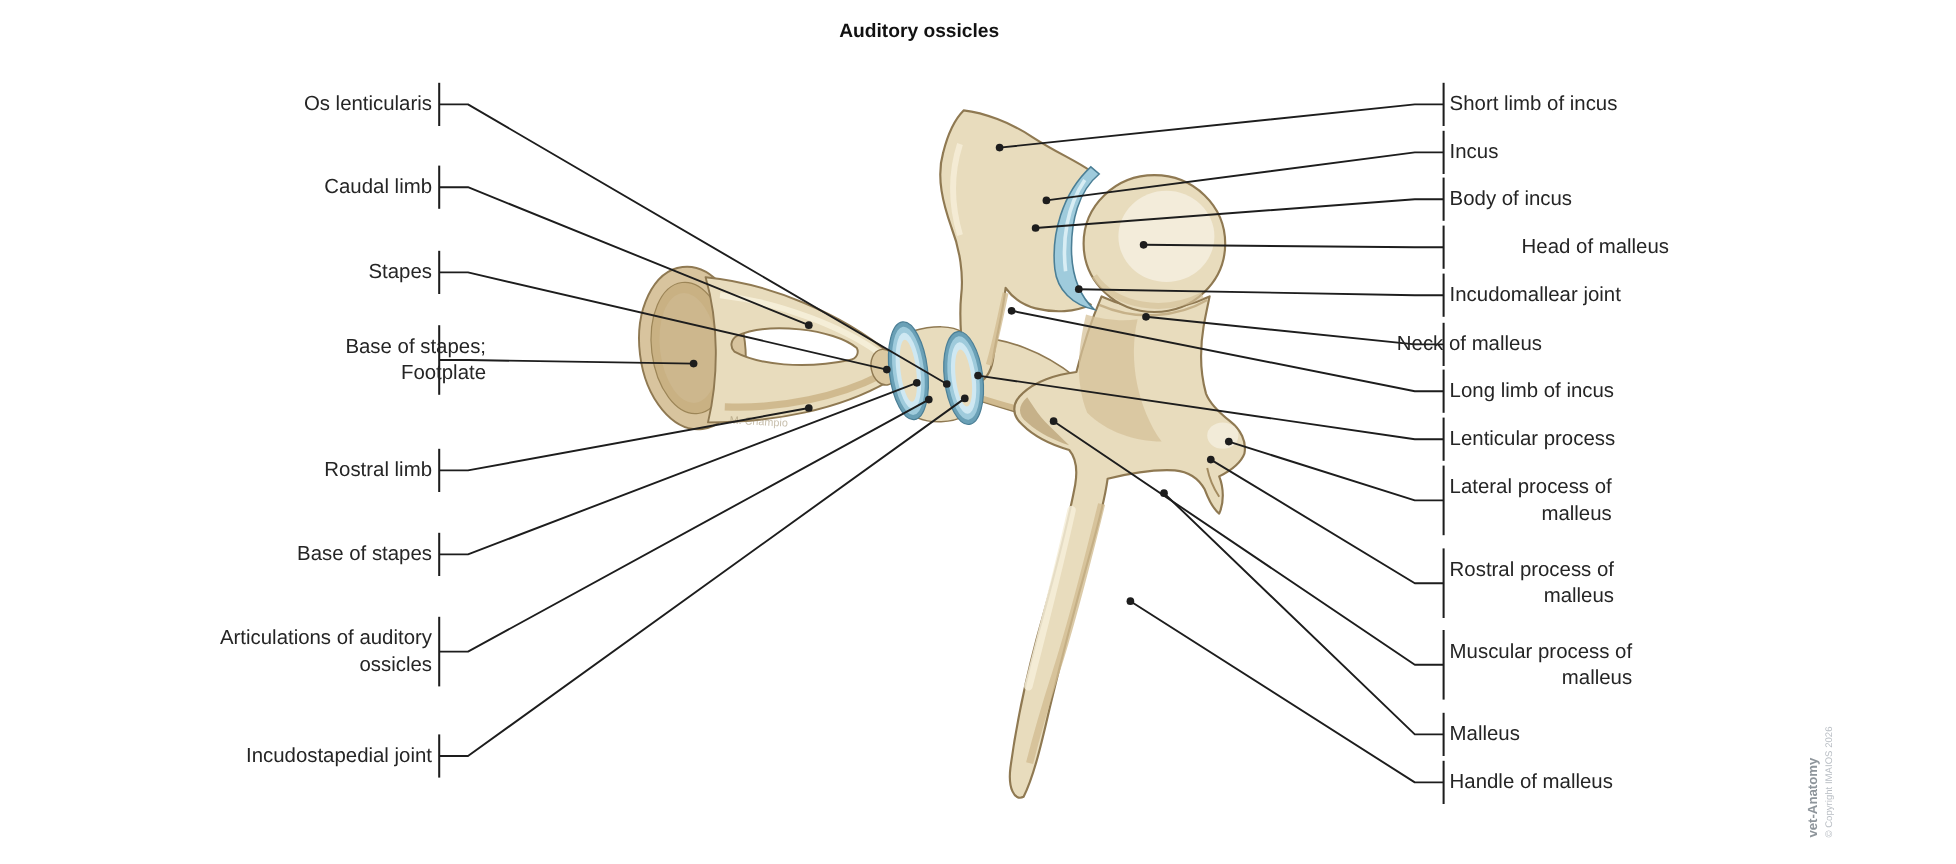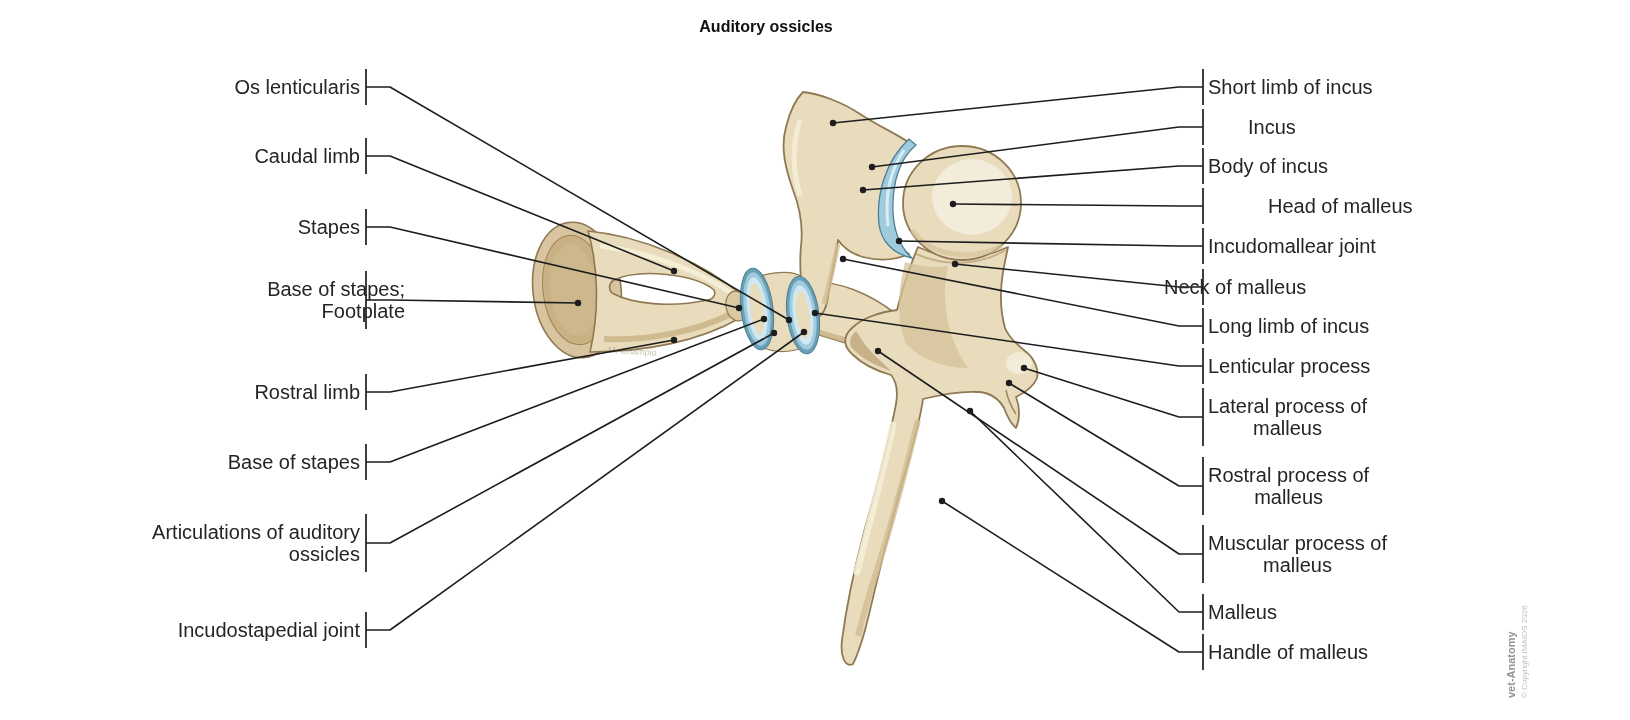--- a/index.html
+++ b/index.html
@@ -1,24 +1,24 @@
 <!DOCTYPE html>
 <html><head>
 <meta charset="utf-8">
 <style>
   html,body{margin:0;padding:0;background:#ffffff;}
   #stage{position:relative;width:1630px;height:720px;background:#fff;overflow:hidden;
          font-family:"Liberation Sans","DejaVu Sans",sans-serif;}
   #diagram{position:absolute;left:0;top:0;}
   .page-title{position:absolute;top:18px;transform:translateX(-50%);
               font-size:16px;font-weight:bold;color:#111;white-space:nowrap;}
-  .lbl{position:absolute;transform:translateY(-50%);font-size:20px;line-height:22px;
+  .lbl{position:absolute;transform:translateY(-50%);font-size:17px;line-height:22px;
        color:#252525;white-space:pre-line;}
   .lbl.left{text-align:right;}
-  .lbl.right{text-align:center;}
+  .lbl.right{text-align:right;}
   .watermark{position:absolute;left:1531px;top:672px;transform:rotate(-90deg);
              transform-origin:left bottom;white-space:nowrap;line-height:13px;}
   .wm-brand{font-size:11px;font-weight:bold;color:#8e959b;display:block;}
   .wm-copy{font-size:8px;color:#b9bec4;display:block;}
 </style>
 </head>
 <body>
 
 <div id="stage">
 
@@ -186,21 +186,21 @@
       <div class="lbl left" style="top: 156px; right: 1270px;">Caudal limb</div>
       <div class="lbl left" style="top: 227px; right: 1270px;">Stapes</div>
       <div class="lbl left" style="top: 300px; right: 1225px;">Base of stapes;
 Footplate</div>
       <div class="lbl left" style="top: 392px; right: 1270px;">Rostral limb</div>
       <div class="lbl left" style="top: 462px; right: 1270px;">Base of stapes</div>
       <div class="lbl left" style="top: 543px; right: 1270px;">Articulations of auditory
 ossicles</div>
       <div class="lbl left" style="top: 630px; right: 1270px; margin-left: 40px;">Incudostapedial joint</div>
       <div class="lbl right" style="top: 87px; left: 1208px;">Short limb of incus</div>
-      <div class="lbl right" style="top: 127px; left: 1208px; margin-left: 40px;">Incus</div>
+      <div class="lbl right" style="top: 127px; left: 1208px;">Incus</div>
       <div class="lbl right" style="top: 166px; left: 1208px;">Body of incus</div>
       <div class="lbl right" style="top: 206px; left: 1268px;">Head of malleus</div>
       <div class="lbl right" style="top: 246px; left: 1208px;">Incudomallear joint</div>
       <div class="lbl right" style="top: 287px; left: 1164px;">Neck of malleus</div>
       <div class="lbl right" style="top: 326px; left: 1208px;">Long limb of incus</div>
       <div class="lbl right" style="top: 366px; left: 1208px;">Lenticular process</div>
       <div class="lbl right" style="top: 417px; left: 1208px;">Lateral process of
 malleus</div>
       <div class="lbl right" style="top: 486px; left: 1208px;">Rostral process of
 malleus</div>

